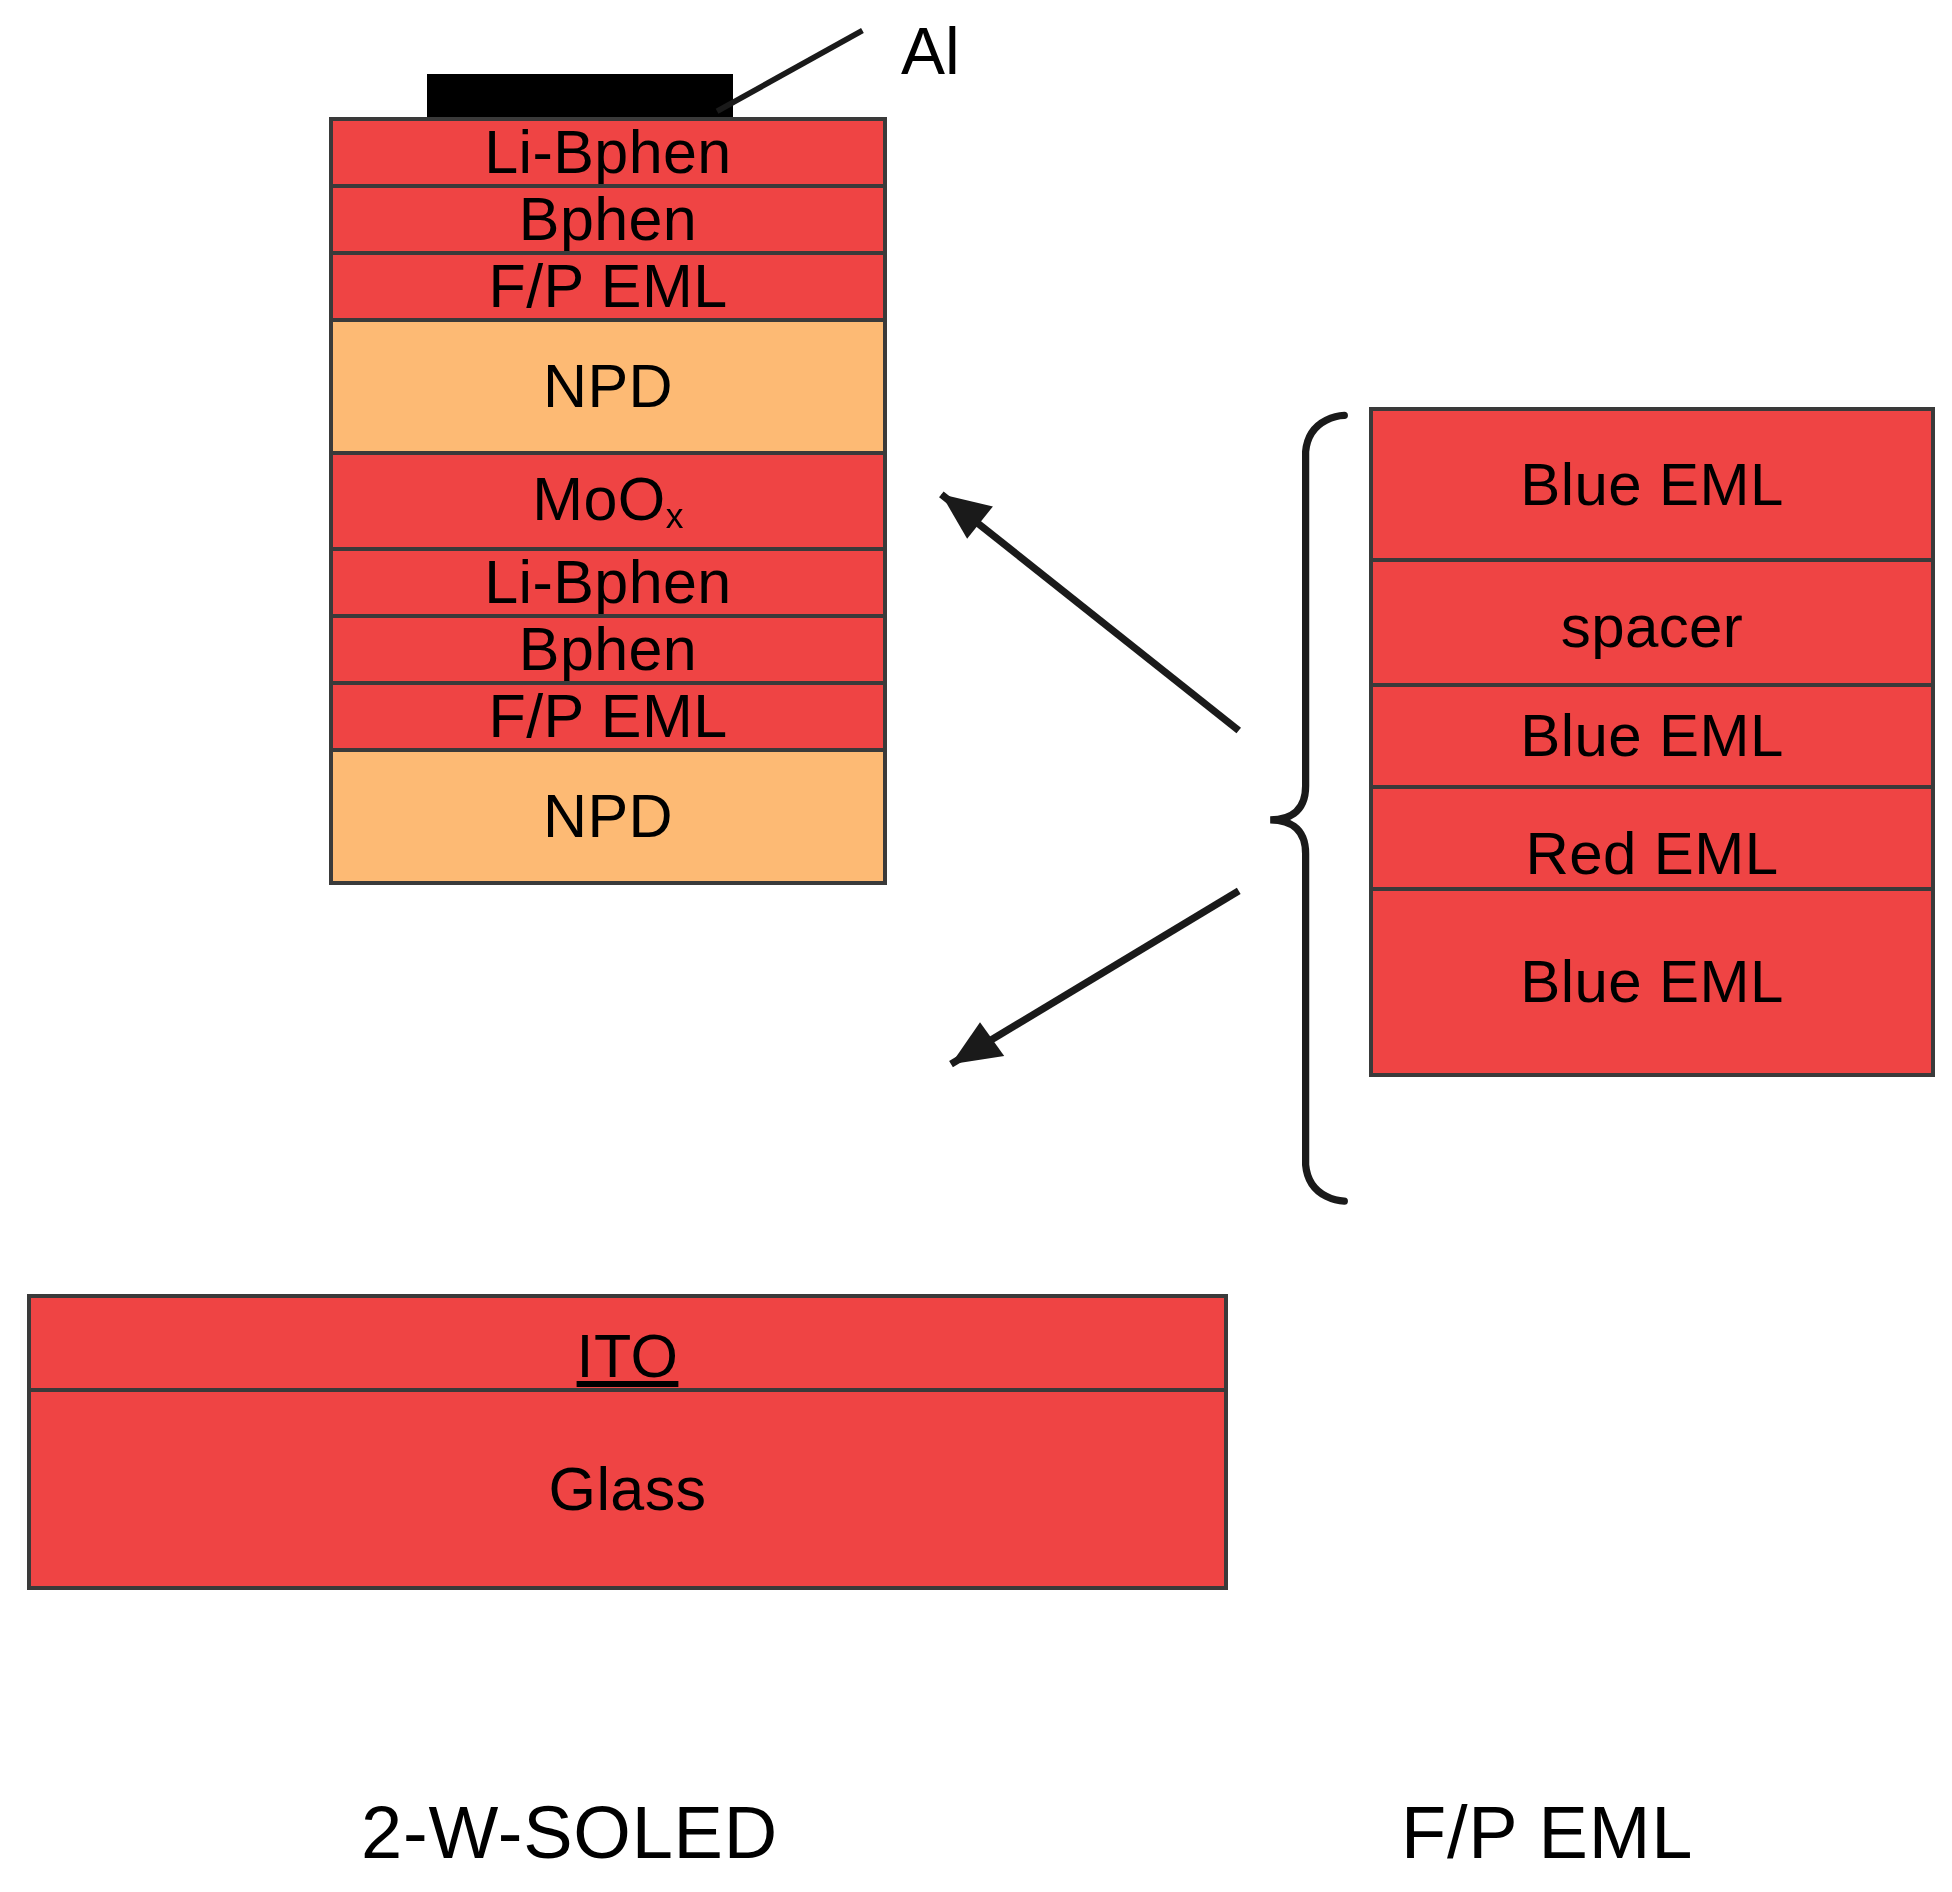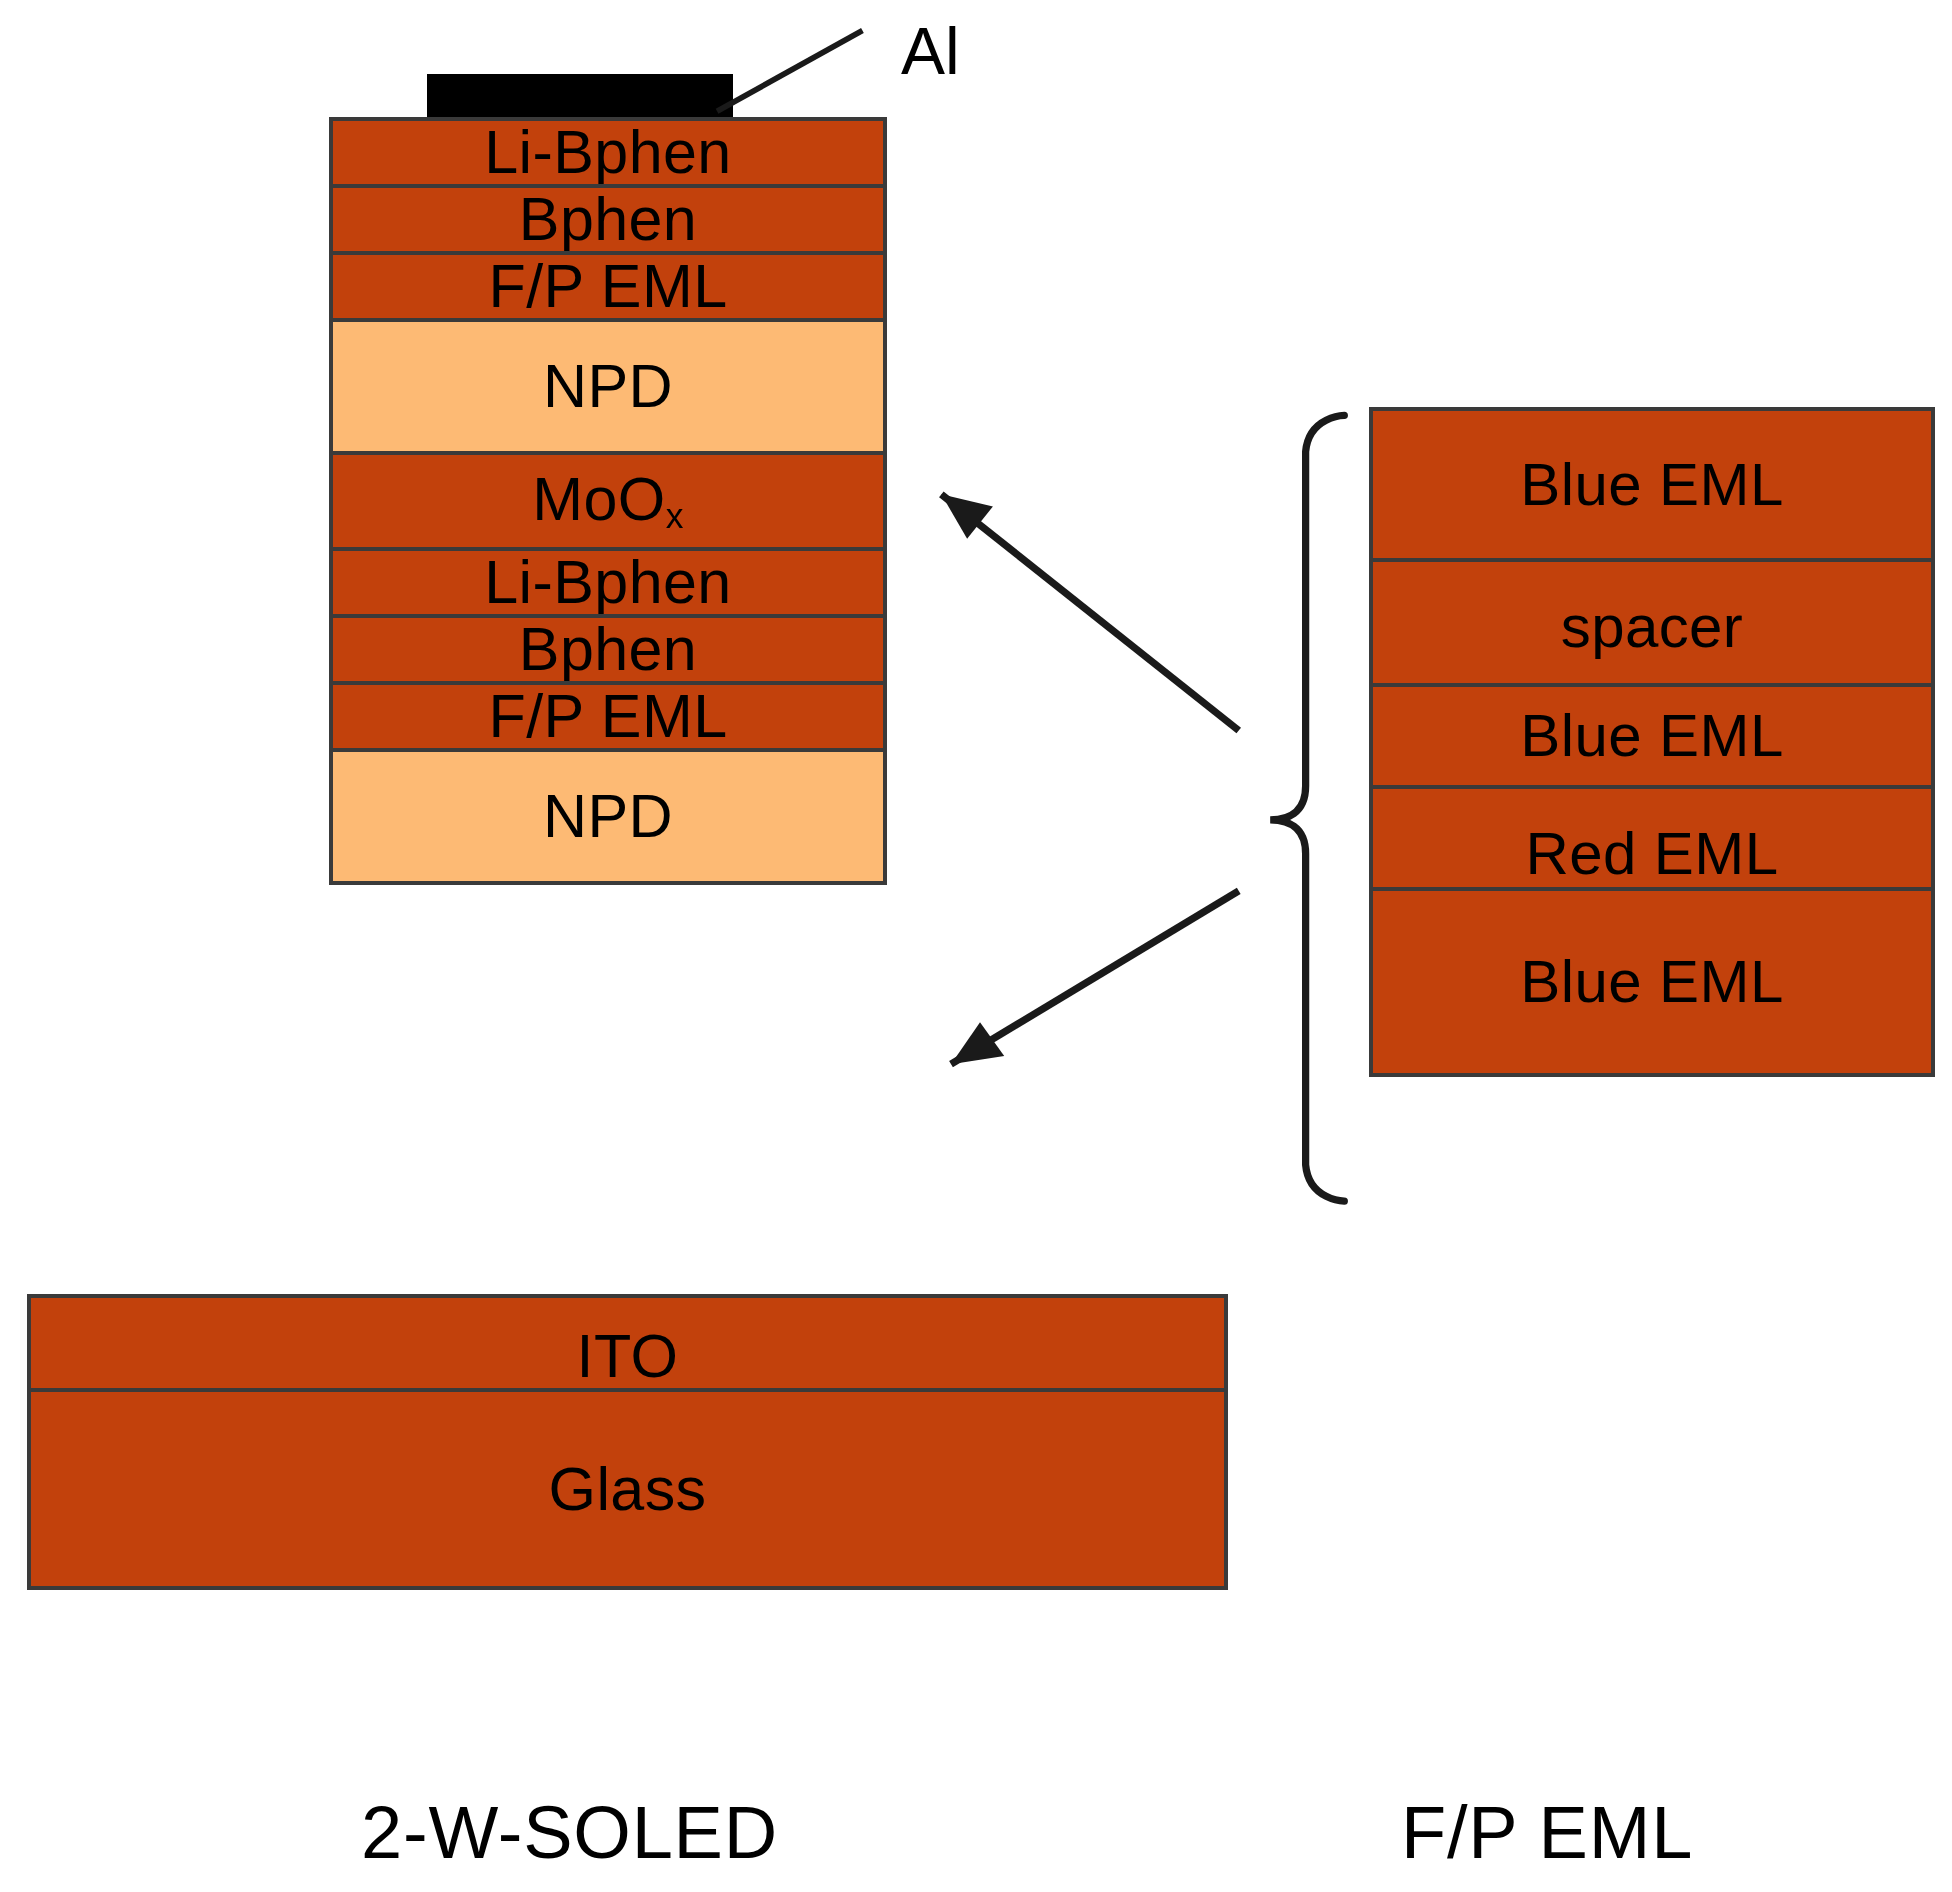--- a/index.html
+++ b/index.html
@@ -17,21 +17,21 @@
     height: 1893px;
     background: #ffffff;
     overflow: hidden;
   }
 
   
   .layer {
     position: absolute;
     box-sizing: border-box;
     border: 4px solid #3a3a3a;
-    background: #c2410c;
+    background: #ef4444;
     display: flex;
     align-items: center;
     justify-content: center;
     font-size: 61px;
     line-height: 1;
     letter-spacing: 0.4px;
     white-space: nowrap;
   }
   .layer.shaded {
     background: #fdba74;
@@ -166,21 +166,21 @@
     </div>
     <div class="layer" style="top:564px;height:71px;">
       <span>F/P EML</span>
     </div>
     <div class="layer shaded" style="top:631px;height:137px;">
       <span>NPD</span>
     </div>
   </div>
 
   <div id="substrate">
-    <div class="layer" style="top:0px;height:124px;">
+    <div class="layer" style="top:0px;height:124px;text-decoration:underline;">
       <span>ITO</span>
     </div>
     <div class="layer" style="top:94px;height:202px;">
       <span>Glass</span>
     </div>
   </div>
 
   <div id="eml-stack">
     <div class="layer" style="top:0px;height:155px;">
       <span>Blue EML</span>

